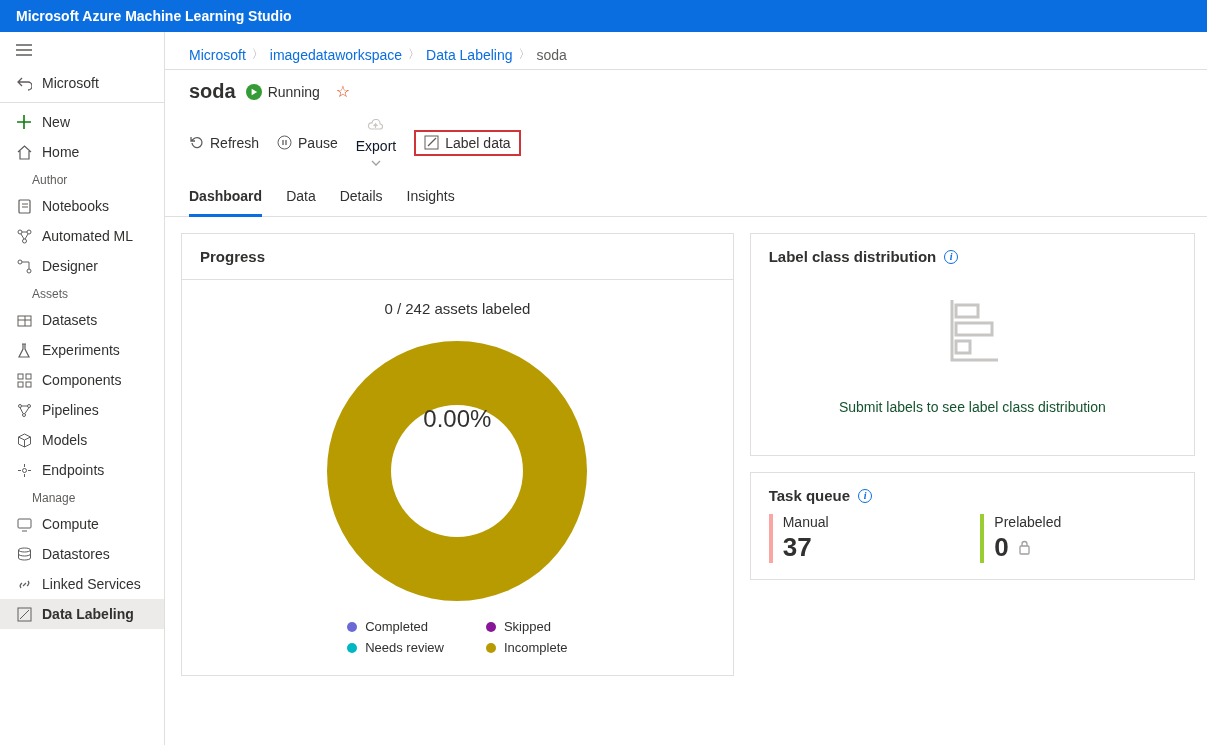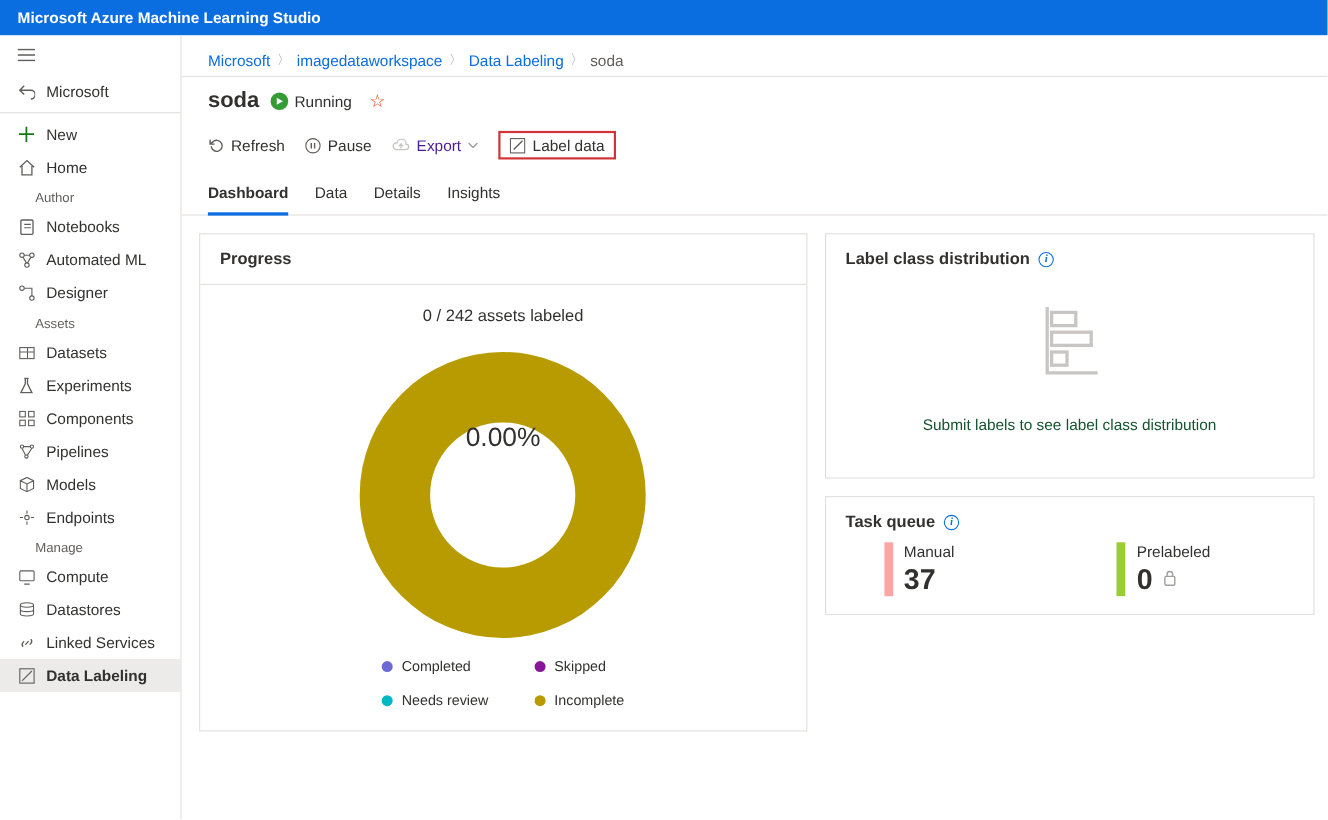--- a/index.html
+++ b/index.html
@@ -18,51 +18,51 @@
   .breadcrumbs a { color:#0b6ee0; text-decoration:none; }
   .breadcrumbs .chev { color:#a19f9d; font-size:12px;}
   .title-row { display:flex; align-items:center; gap:10px; padding: 10px 24px 4px;}
   .title-row .title { font-size:20px; font-weight:600;}
   .title-row .running-pill { display:flex; align-items:center; gap:6px; font-size:14px;}
   .title-row .playcircle { width:16px; height:16px; border-radius:50%; background:#359b35; display:inline-flex; align-items:center; justify-content:center;}
   .title-row .playcircle svg { width:8px; height:8px; }
   .title-row .star { color:#d83b01; font-size:16px; margin-left:6px;}
   .toolbar { display:flex; align-items:center; gap:18px; padding: 12px 24px 12px;}
   .toolbar .tbtn { display:flex; align-items:center; gap:6px; font-size:14px; cursor:pointer; color:#323130;}
-  .toolbar .tbtn.disabled { color:#4c1d95; }
+  .toolbar .tbtn.disabled { color:#0f172a;flex-direction:column; }
   .toolbar .tbtn .ic { color:#605e5c;}
   .toolbar .tbtn.disabled .ic { color:#c8c6c4;}
   .labeldata-wrap { border:2px solid #d13438; padding: 3px 8px; display:flex; align-items:center; gap:6px;}
   .tabs { display:flex; gap: 24px; padding: 0 24px; border-bottom:1px solid #e1dfdd;}
   .tabs .tab { padding: 10px 0 12px; font-size:14px; cursor:pointer; position:relative; color:#323130;}
   .tabs .tab.active { font-weight:600; }
   .tabs .tab.active::after { content:""; position:absolute; left:0; right:0; bottom:-1px; height:3px; background:#0b6ee0;}
   .content { padding: 16px 12px 16px 16px; display:flex; gap:16px; align-items:flex-start;}
   .card { border:1px solid #e1dfdd; background:#fff;}
   .progress-card { width: 556px; }
   .card-header { font-weight:600; padding: 14px 18px; border-bottom:1px solid #e1dfdd; font-size:15px;}
   .card-body { padding: 20px; }
   .progress-summary { text-align:center; font-size:15px; color:#323130; margin-bottom: 24px;}
   .donut-wrap { display:flex; justify-content:center; }
   .donut { position:relative; width:260px; height:260px;}
   .donut .ring { width:260px; height:260px; border-radius:50%; background:#b79b00; }
   .donut .hole { position:absolute; top:64px; left:64px; width:132px; height:132px; border-radius:50%; background:#fff; display:flex; justify-content:center;}
   .donut .hole .pct { font-size:24px; color:#323130;}
   .legend { display:flex; justify-content:center; gap:42px; margin-top:18px;}
-  .legend-col { display:flex; flex-direction:column; gap:16px;}
+  .legend-col { display:flex; flex-direction:column; gap:6px;}
   .legend-item { display:flex; align-items:center; gap:8px; font-size:13px;}
   .legend-item .dot { width:10px; height:10px; border-radius:50%;}
   .right-col { display:flex; flex-direction:column; gap:16px; width: 448px;}
   .dist-card .card-header { border-bottom:none; display:flex; align-items:center; gap:8px;}
   .dist-card .empty { display:flex; flex-direction:column; align-items:center; padding: 16px 20px 40px; gap:14px;}
   .dist-card .empty svg { width:52px; height:70px; }
   .dist-card .empty .msg { font-size:14px; color:#14532d;margin-top:20px;}
   .queue-card .card-header { display:flex; align-items:center; gap:8px; border-bottom:none; padding-bottom:6px;}
   .queue-card .queue-body { display:flex; gap: 16px; padding: 4px 18px 16px;}
-  .queue-item { flex:1; border-left:8px solid #fca5a5; padding-left:10px;margin-left:35px;}
+  .queue-item { flex:1; border-left:4px solid #fca5a5; padding-left:10px;}
   .queue-item.pre { border-left-color:#9acd32;}
   .queue-item .ql { font-size:14px; color:#323130; display:flex; align-items:center; gap:6px;}
   .queue-item .qv { font-size:26px; font-weight:600; margin-top:2px;}
   .info-ic { display:inline-flex; width:14px; height:14px; border:1px solid #0b6ee0; border-radius:50%; align-items:center; justify-content:center; color:#0b6ee0; font-size:10px; font-style:italic; font-family:serif;}
   svg { display:block; }
 </style>
 </head>
 <body>
 
 <div class="topbar">

